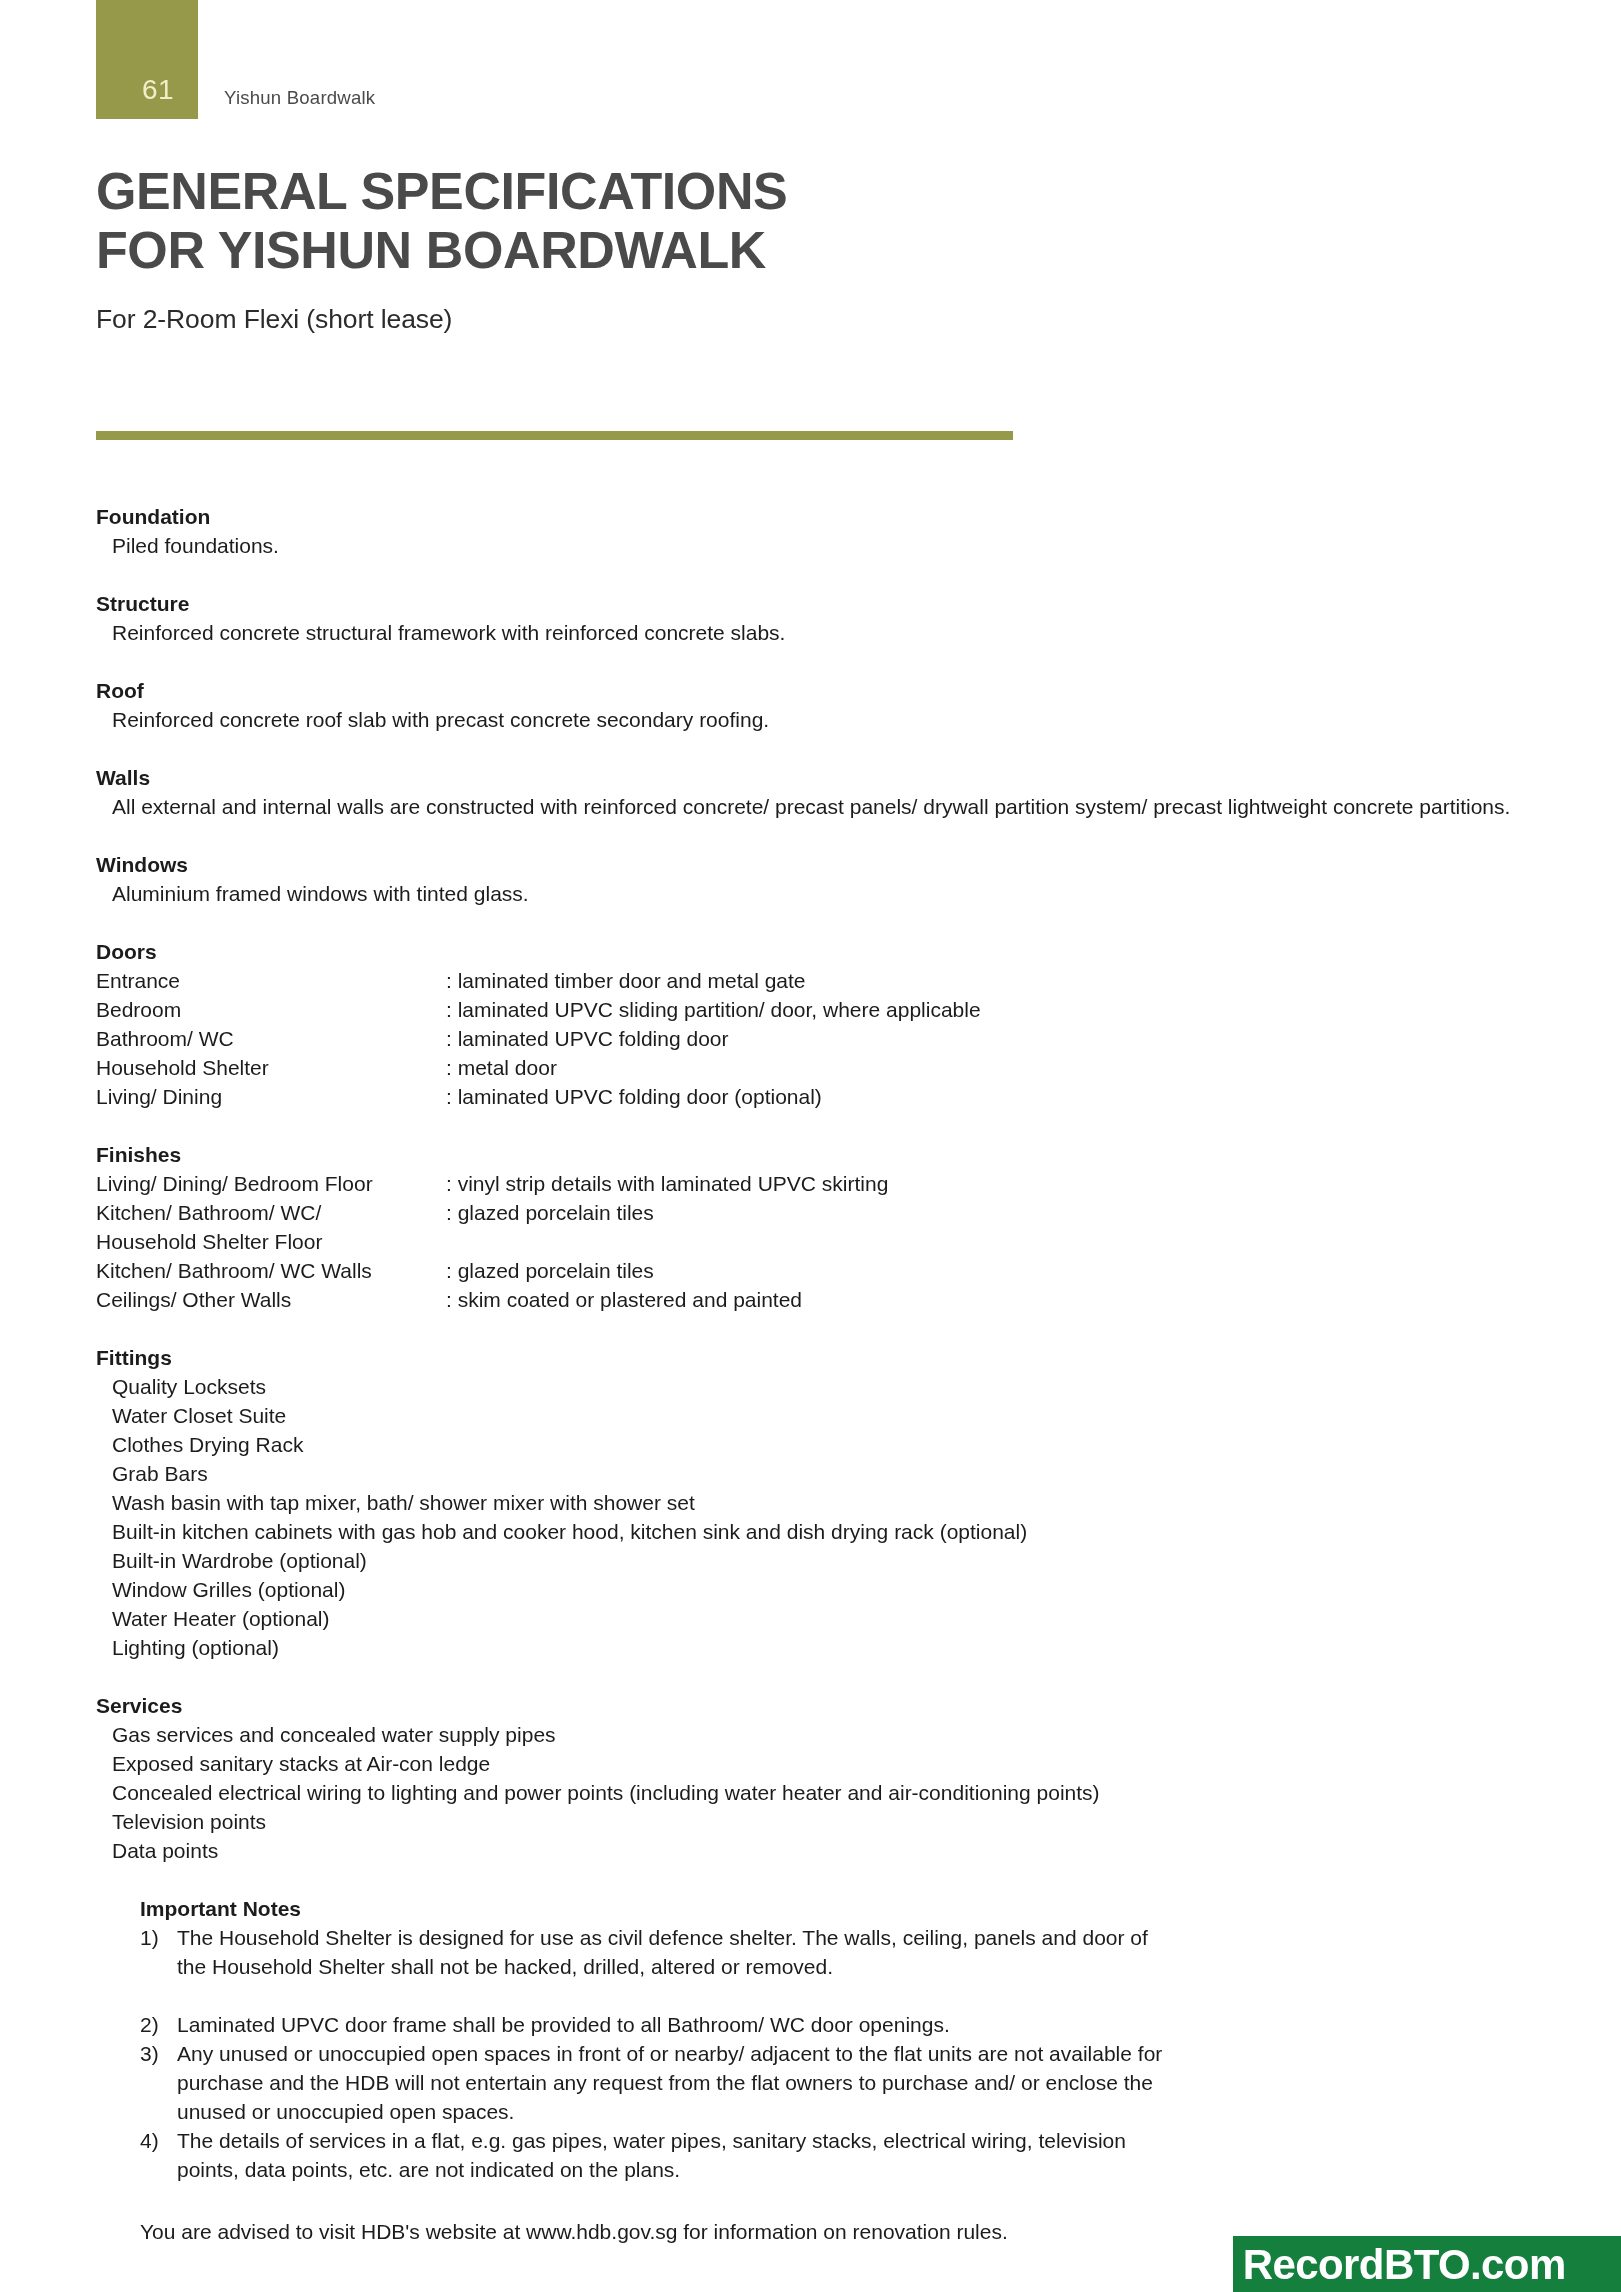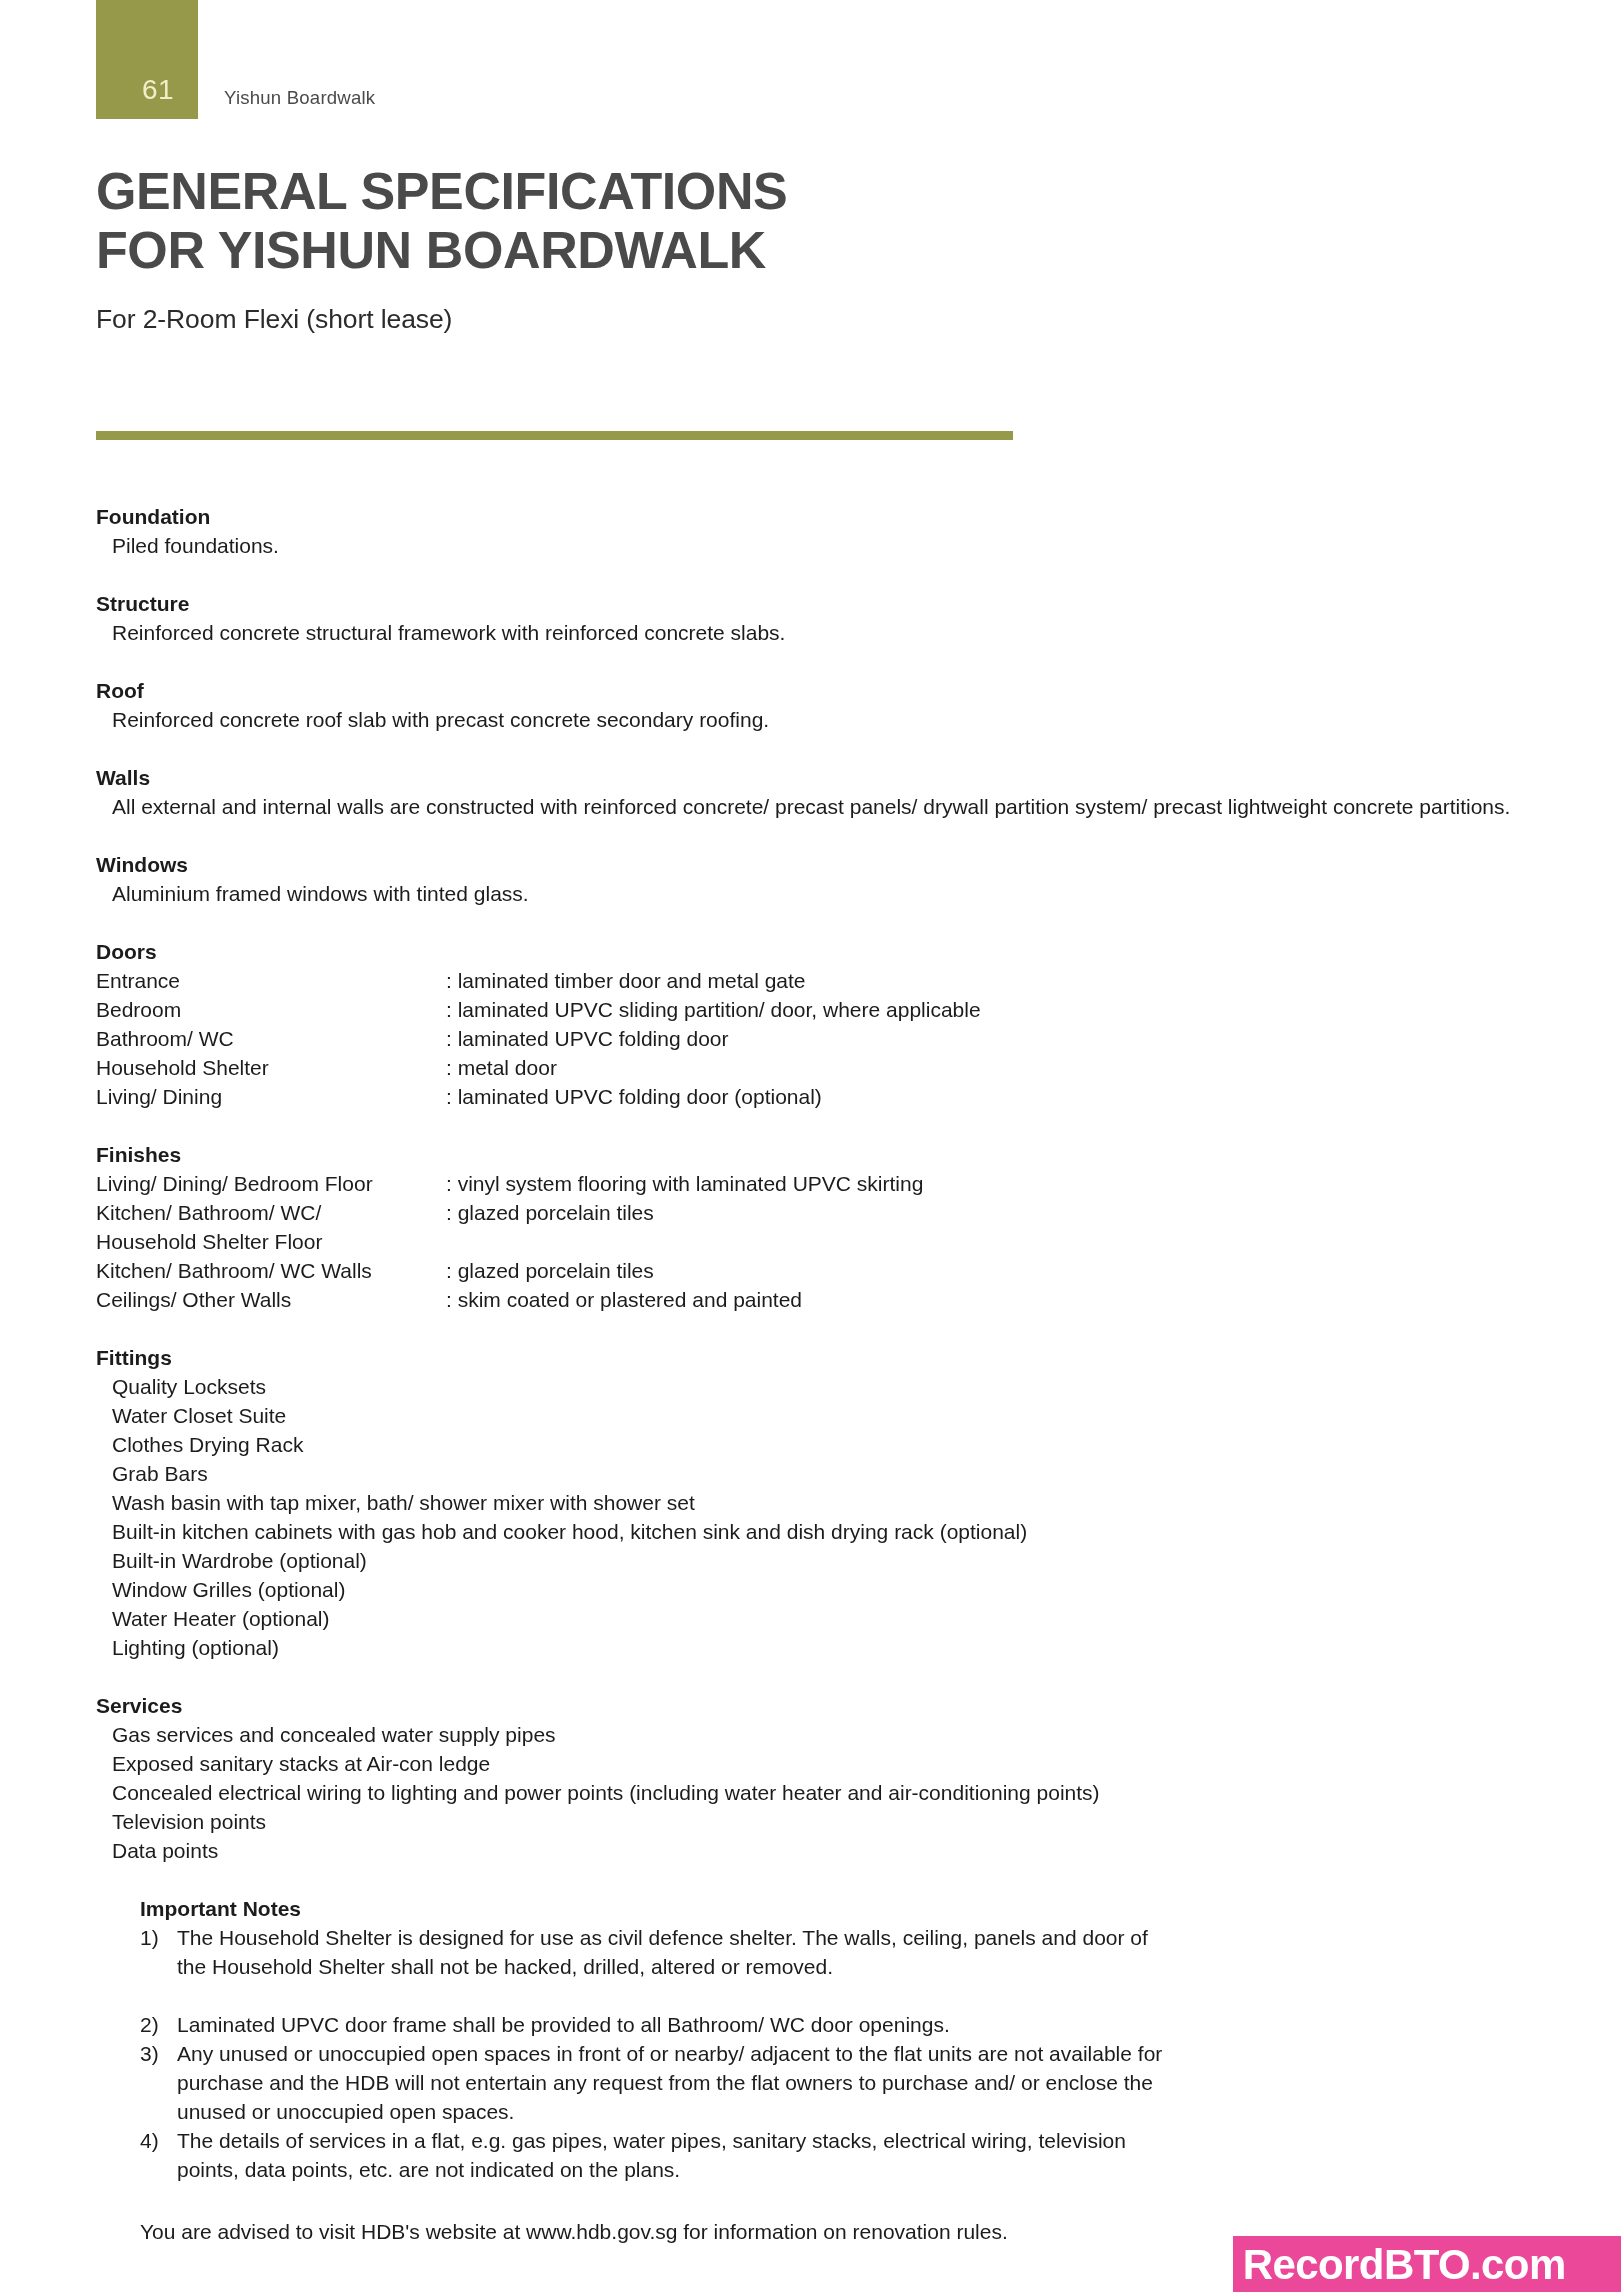--- a/index.html
+++ b/index.html
@@ -129,21 +129,21 @@
     line-height: 29px;
   }
 
   
   .watermark {
     position: absolute;
     left: 1233px;
     top: 2236px;
     width: 388px;
     height: 57px;
-    background: #ec4899;
+    background: #15803d;
     color: #ffffff;
     font-size: 42px;
     font-weight: bold;
     line-height: 57px;
     letter-spacing: -0.6px;
     padding-left: 9.8px;
     box-sizing: border-box;
     white-space: nowrap;
     overflow: hidden;
   }
@@ -213,21 +213,21 @@
       <div class="spec-row">
         <div class="spec-key">Living/ Dining</div>
         <div class="spec-val">: laminated UPVC folding door (optional)</div>
       </div>
     </div>
 
     <div class="section">
       <div class="sec-head">Finishes</div>
       <div class="spec-row">
         <div class="spec-key">Living/ Dining/ Bedroom Floor</div>
-        <div class="spec-val">: vinyl system flooring with laminated UPVC skirting</div>
+        <div class="spec-val">: vinyl strip details with laminated UPVC skirting</div>
       </div>
       <div class="spec-row">
         <div class="spec-key">Kitchen/ Bathroom/ WC/</div>
         <div class="spec-val">: glazed porcelain tiles</div>
       </div>
       <div class="spec-row">
         <div class="spec-key">Household Shelter Floor</div>
         <div class="spec-val"></div>
       </div>
       <div class="spec-row">

